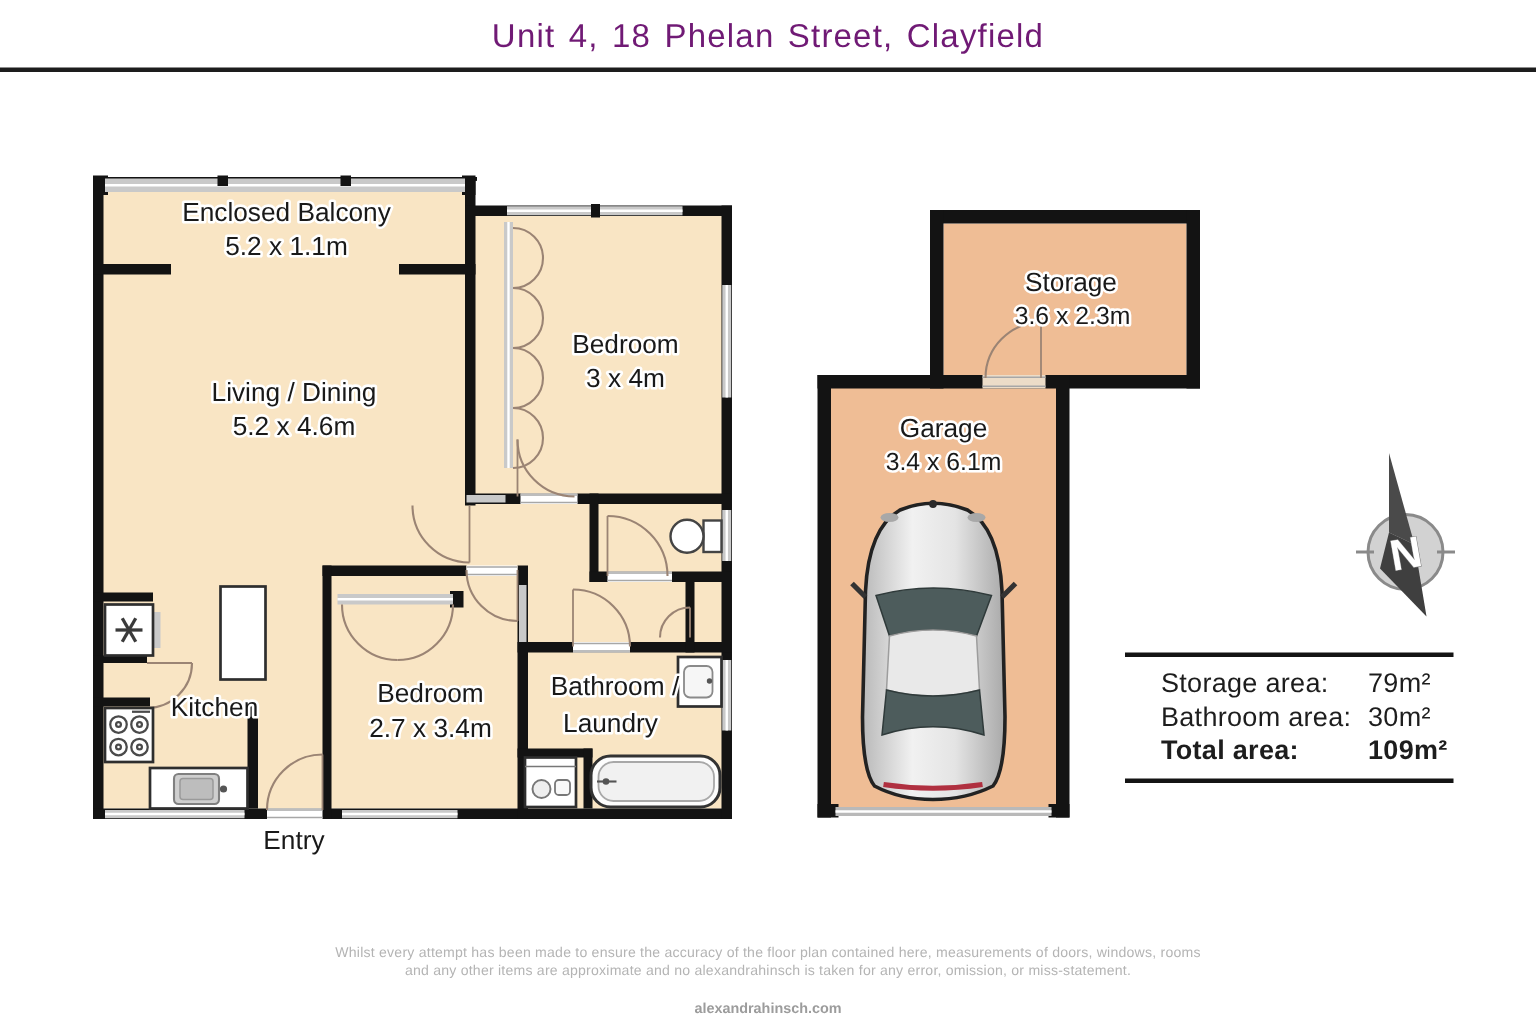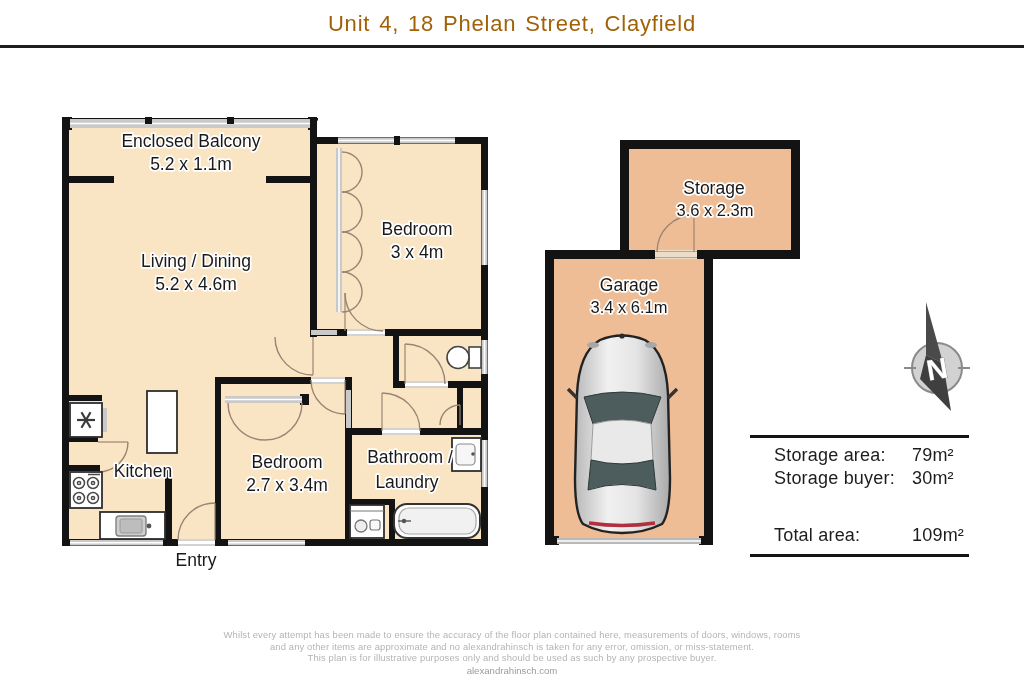--- a/index.html
+++ b/index.html
@@ -1,41 +1,41 @@
 <!DOCTYPE html>
 <html><head>
 <meta charset="utf-8">
 <style>
   html,body{margin:0;padding:0;background:#fff;}
   .stage{position:relative;width:1024px;height:683px;background:#fff;overflow:hidden;
          font-family:"Liberation Sans",sans-serif;}
   .title{position:absolute;top:11px;left:0;width:1024px;text-align:center;
-         font-size:22px;letter-spacing:.8px;word-spacing:2px;color:#a16207;}
+         font-size:22px;letter-spacing:.8px;word-spacing:2px;color:#701a75;}
   .rule{position:absolute;top:45px;left:0;width:1024px;height:3px;background:#1d1d1d;}
   .plan-svg{position:absolute;top:0;left:0;}
   .wall{fill:#131313;}
   .win{fill:#c9c9c9;}
   .winline{stroke:#ffffff;stroke-width:1.6;}
   .sill{stroke:#a7a7a7;stroke-width:1;}
   .arc{fill:none;stroke:#9b8474;stroke-width:1.4;}
   .leaf{stroke:#9b8474;stroke-width:1.2;}
   .fix{fill:#ffffff;stroke:#2e2e2e;stroke-width:1.8;}
   .lbl{font-family:"Liberation Sans",sans-serif;font-size:17.5px;fill:#191919;
        text-anchor:middle;paint-order:stroke;stroke:#ffffff;stroke-width:3.4px;
        stroke-linejoin:round;}
   .lbl-sm{font-size:16.5px;}
   .area-table{position:absolute;left:750px;top:435px;width:219px;box-sizing:border-box;
               border-top:3.5px solid #141414;border-bottom:3.5px solid #141414;
               padding:6px 0 7px 0;}
   .arow{display:grid;grid-template-columns:138px 1fr;padding-left:24px;
         font-size:18px;line-height:22.5px;color:#1d1d1d;letter-spacing:.2px;}
-  .arow.total{font-weight:normal;margin-top:35px;}
+  .arow.total{font-weight:bold;}
   .disclaimer{position:absolute;top:629px;left:0;width:1024px;text-align:center;}
   .disc{font-size:9.4px;line-height:11.6px;color:#b4b4b4;letter-spacing:.15px;}
-  .site{font-size:9.6px;line-height:12px;color:#9c9c9c;font-weight:normal;margin-top:1px;}
+  .site{font-size:9.6px;line-height:12px;color:#9c9c9c;font-weight:bold;margin-top:15px;}
 </style>
 </head>
 <body>
 
 <div class="stage">
 
   <div class="title">Unit 4, 18 Phelan Street, Clayfield</div>
   <div class="rule"></div>
 
   <svg class="plan-svg" width="1024" height="683" viewBox="0 0 1024 683">
@@ -259,29 +259,28 @@
       <text class="lbl lbl-sm" x="629" y="313">3.4 x 6.1m</text>
     </g>
   </svg>
 
   <div class="area-table">
     <div class="arow">
       <span>Storage area:</span>
       <span>79m²</span>
     </div>
     <div class="arow">
-      <span>Storage buyer:</span>
+      <span>Bathroom area:</span>
       <span>30m²</span>
     </div>
     <div class="arow total">
       <span>Total area:</span>
       <span>109m²</span>
     </div>
   </div>
 
   <div class="disclaimer">
     <div class="disc">Whilst every attempt has been made to ensure the accuracy of the floor plan contained here, measurements of doors, windows, rooms</div>
     <div class="disc">and any other items are approximate and no alexandrahinsch is taken for any error, omission, or miss-statement.</div>
-    <div class="disc">This plan is for illustrative purposes only and should be used as such by any prospective buyer.</div>
     <div class="site">alexandrahinsch.com</div>
   </div>
 
 </div>
 
 </body></html>

